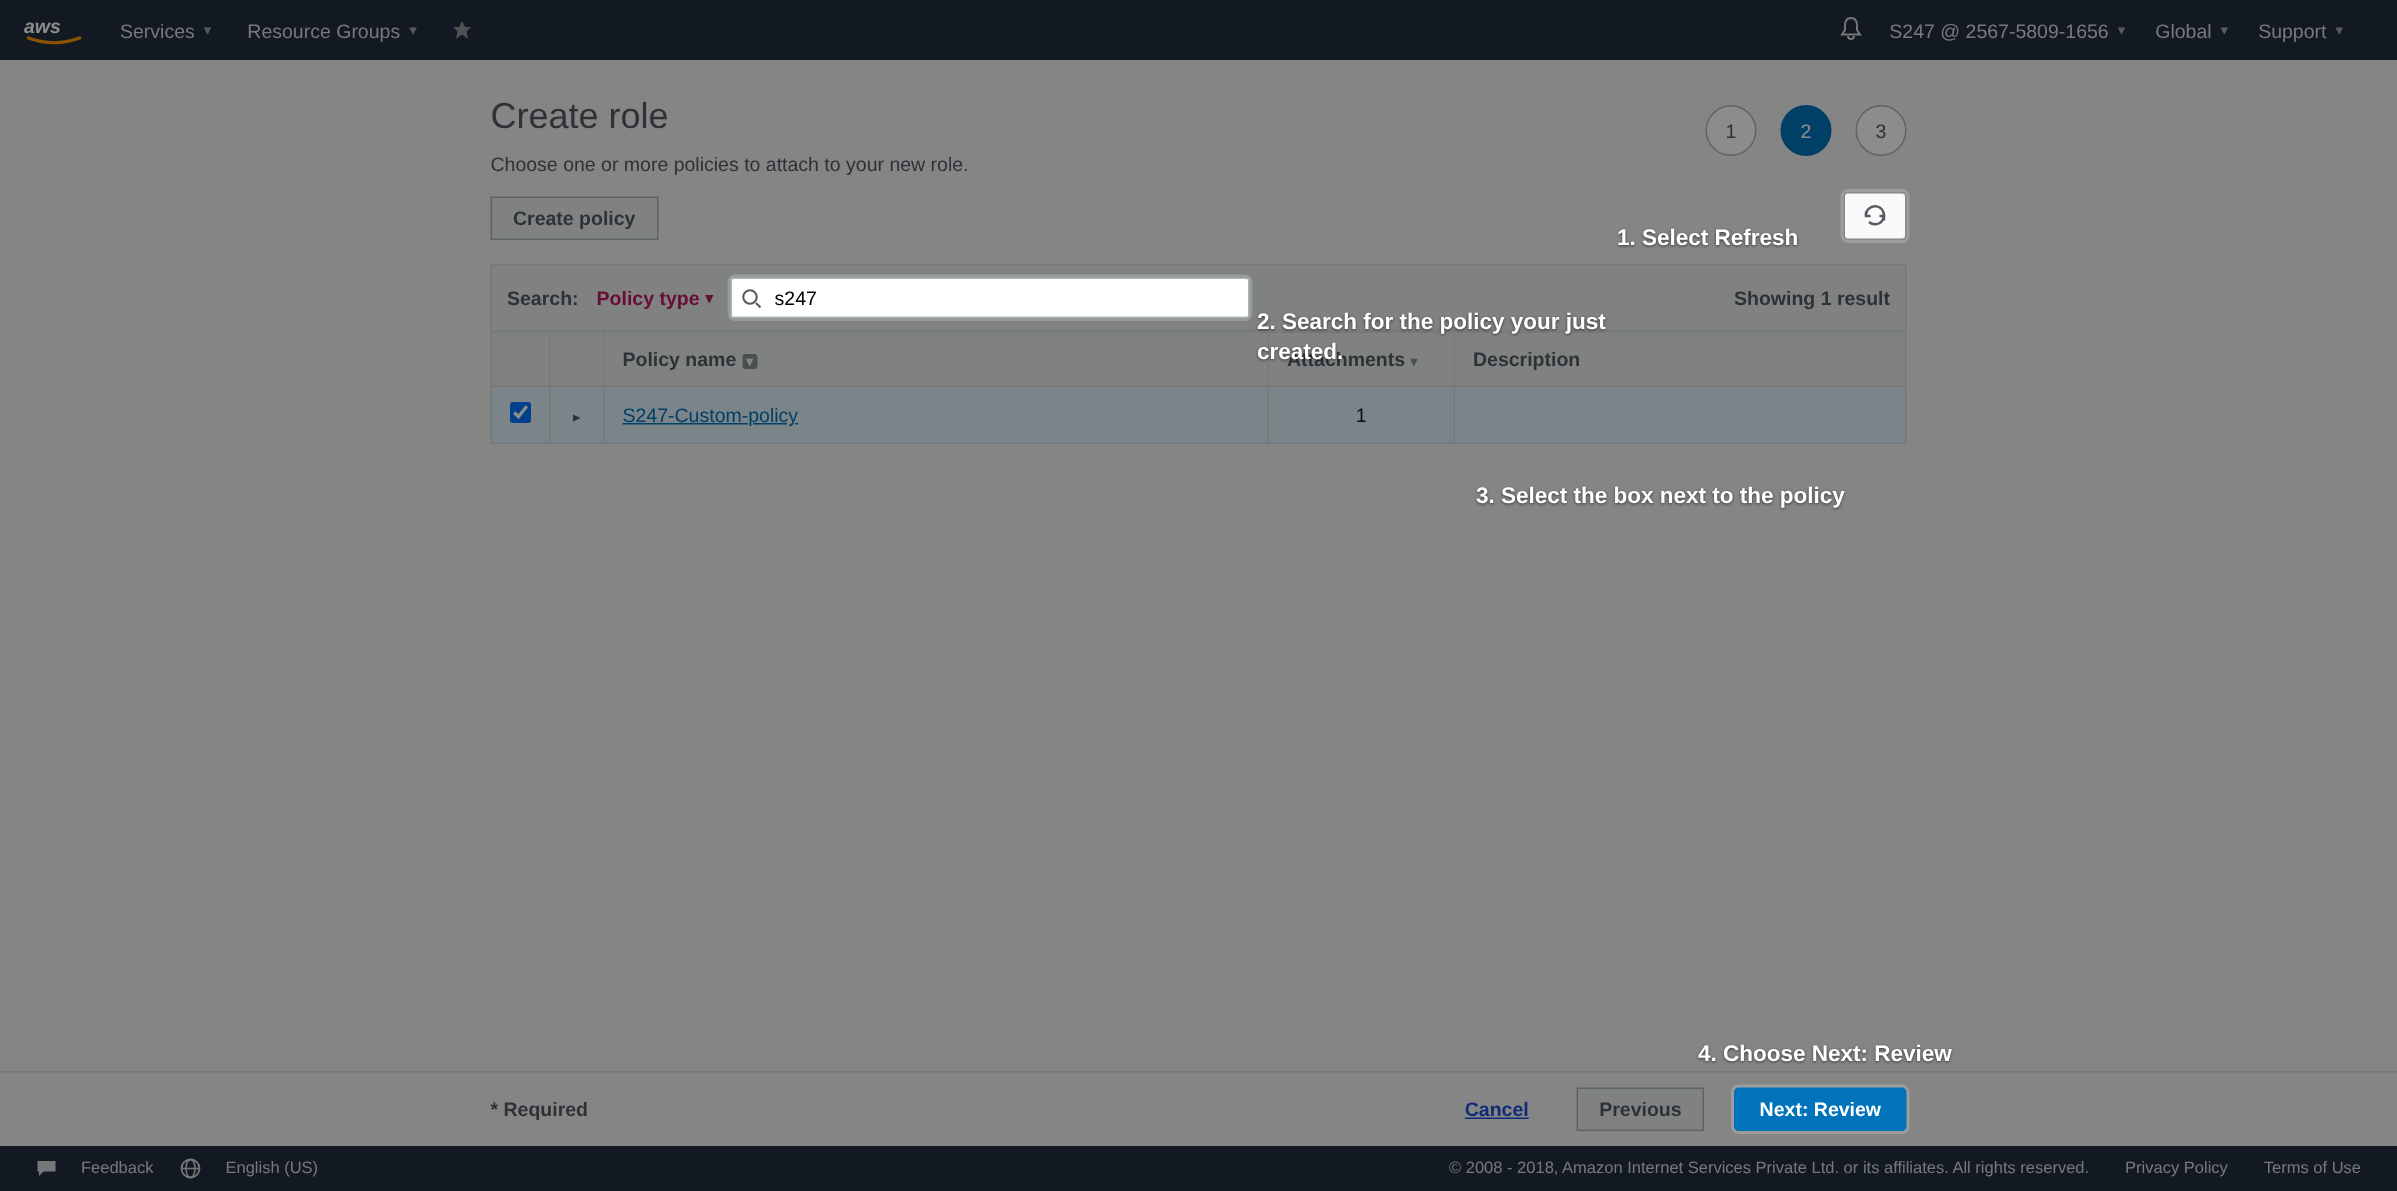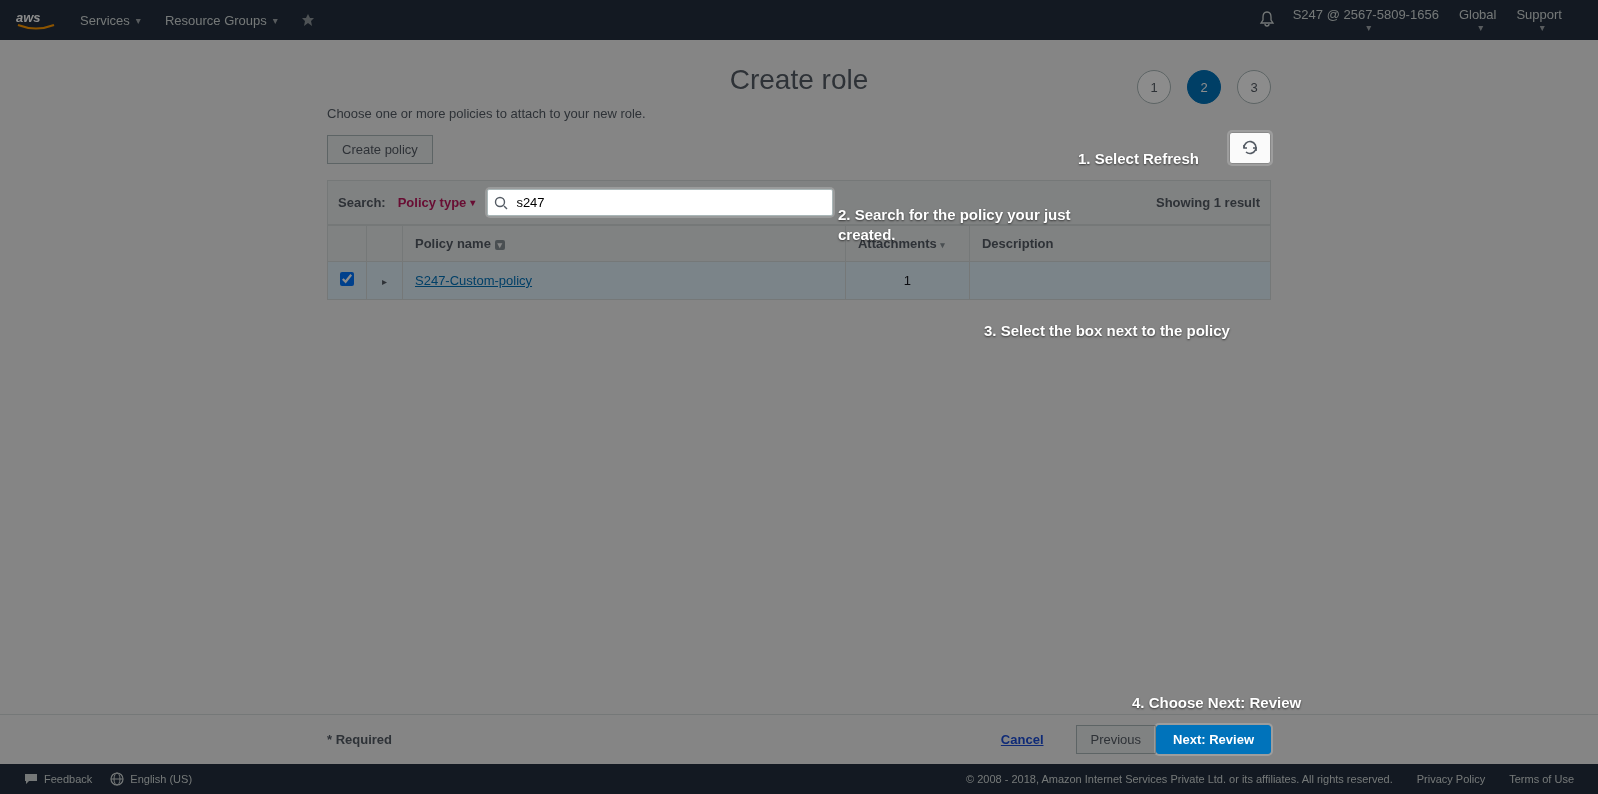--- a/index.html
+++ b/index.html
@@ -30,40 +30,40 @@
       font-size: 13px;
       position: relative;
       z-index: 1;
     }
     .aws-logo { display: inline-flex; align-items: center; margin-right: 24px; font-style: italic; }
     .nav-item { display: inline-flex; align-items: center; margin-right: 24px; cursor: pointer; justify-content: space-between; }
     .nav-caret { margin-left: 6px; font-size: 10px; opacity: 0.7; }
     .nav-pin { opacity: 0.6; }
     .nav-spacer { flex: 1; }
     .nav-bell { margin-right: 18px; }
-    .nav-right-item { margin-right: 20px; display: inline-flex; align-items: center; flex-direction: column; }
+    .nav-right-item { margin-right: 20px; display: inline-flex; align-items: center; }
 
     
     .page {
       padding: 24px 0 0 0;
       height: calc(100% - 40px - 30px);
       position: relative;
     }
     .container {
       width: 944px;
       margin: 0 auto;
       position: relative;
     }
-    .page-title { font-size: 28px; font-weight: 300; color: #545b64; margin-bottom: 10px; text-align: center; }
+    .page-title { font-size: 24px; font-weight: 300; color: #545b64; margin-bottom: 10px; }
     .page-subtitle { font-size: 13px; color: #545b64; margin-bottom: 14px; }
     .steps { position: absolute; right: 0; top: 6px; display: flex; gap: 16px; }
     .step { width: 34px; height: 34px; border-radius: 50%; border: 1px solid #aab7b8; display: flex; align-items: center; justify-content: center; font-size: 13px; color: #545b64; background: #fff; }
     .step.active { background: #0073bb; color: #fff; border-color: #0073bb; }
 
-    .create-policy-btn { background: #eaeded; border: 1px solid #aab7b8; padding: 6px 14px; font-size: 13px; font-weight: 400; color: #545b64; cursor: pointer; margin-bottom: 16px; }
+    .create-policy-btn { background: #eaeded; border: 1px solid #aab7b8; padding: 6px 14px; font-size: 13px; font-weight: 700; color: #545b64; cursor: pointer; margin-bottom: 16px; }
 
     .refresh-row { display: flex; justify-content: flex-end; align-items: center; gap: 10px; margin-top: -48px; margin-bottom: 16px; }
     .refresh-btn { width: 42px; height: 32px; border: 1px solid #888; background: #fafafa; border-radius: 3px; display: flex; align-items: center; justify-content: center; cursor: pointer; }
     .refresh-btn svg { stroke: #545b64; }
 
     .filter-bar {
       display: flex; align-items: center; gap: 12px;
       background: #eaeded; border: 1px solid #d5dbdb; padding: 8px 10px;
     }
     .filter-label { font-size: 13px; color: #545b64; font-weight: 700; }
@@ -90,30 +90,30 @@
     
     .action-footer {
       position: absolute; bottom: 30px; left: 0; right: 0;
       border-top: 1px solid #d5dbdb; background: #f2f3f3;
       padding: 10px 0;
     }
     .action-footer .container { display: flex; align-items: center; }
     .required { font-size: 13px; color: #545b64; font-weight: 700; }
     .footer-spacer { flex: 1; }
     .btn-link { color: #1d4ed8; font-size: 13px; font-weight: 700; background: none; border: none; margin-right: 32px; cursor: pointer; text-decoration: underline; }
-    .btn-secondary { background: #eaeded; border: 1px solid #aab7b8; color: #545b64; font-size: 13px; font-weight: 400; padding: 6px 14px; margin-right: 0; cursor: pointer; }
+    .btn-secondary { background: #eaeded; border: 1px solid #aab7b8; color: #545b64; font-size: 13px; font-weight: 700; padding: 6px 14px; margin-right: 20px; cursor: pointer; }
     .btn-primary { background: #0073bb; border: 1px solid #0073bb; color: #fff; font-size: 13px; font-weight: 700; padding: 6px 16px; cursor: pointer; border-radius: 2px; }
 
     
     .legal-footer {
       position: absolute; bottom: 0; left: 0; right: 0;
       height: 30px; background: #232f3e; color: #d5dbdb;
       display: flex; align-items: center; padding: 0 24px; font-size: 11px;
     }
-    .legal-footer .fb { display: inline-flex; align-items: center; gap: 6px; margin-right: 18px; }
+    .legal-footer .fb { display: inline-flex; align-items: center; gap: 16px; margin-right: 18px; }
     .legal-footer .sp { flex: 1; }
     .legal-footer a { color: #d5dbdb; text-decoration: none; margin-left: 24px; }
 
     
     .anno {
       position: absolute;
       color: #fff;
       font-size: 15px;
       font-weight: 700;
       z-index: 100;

